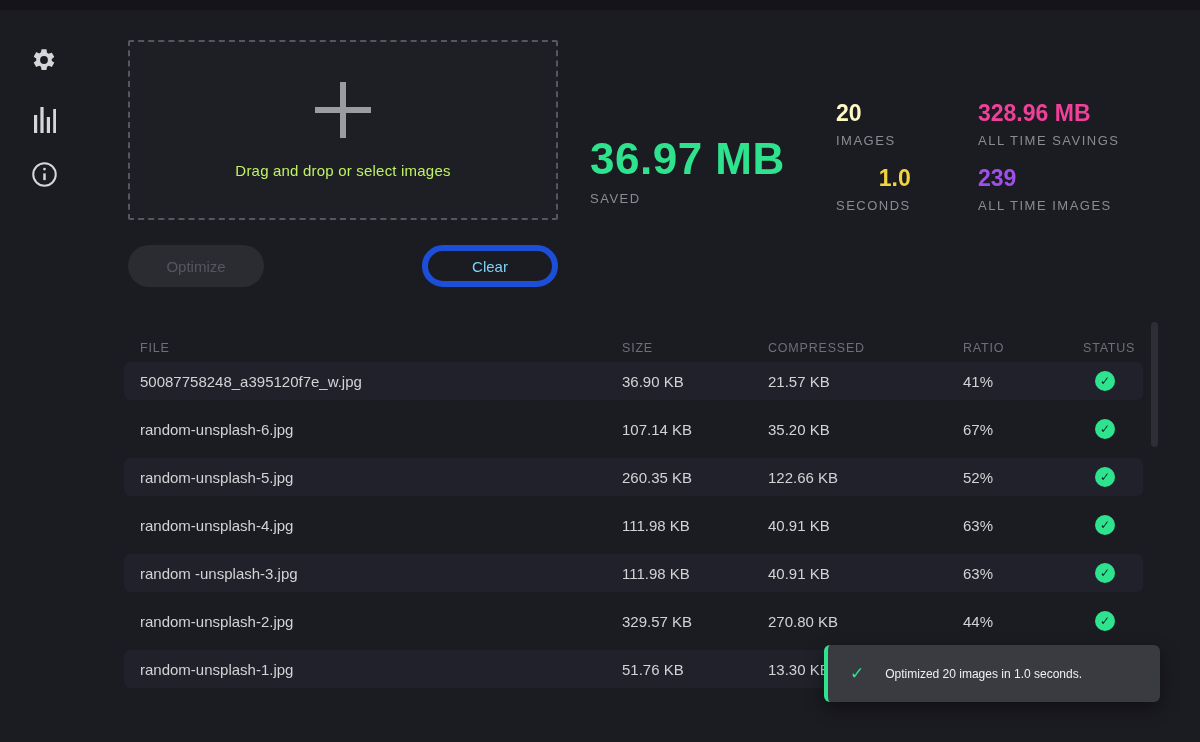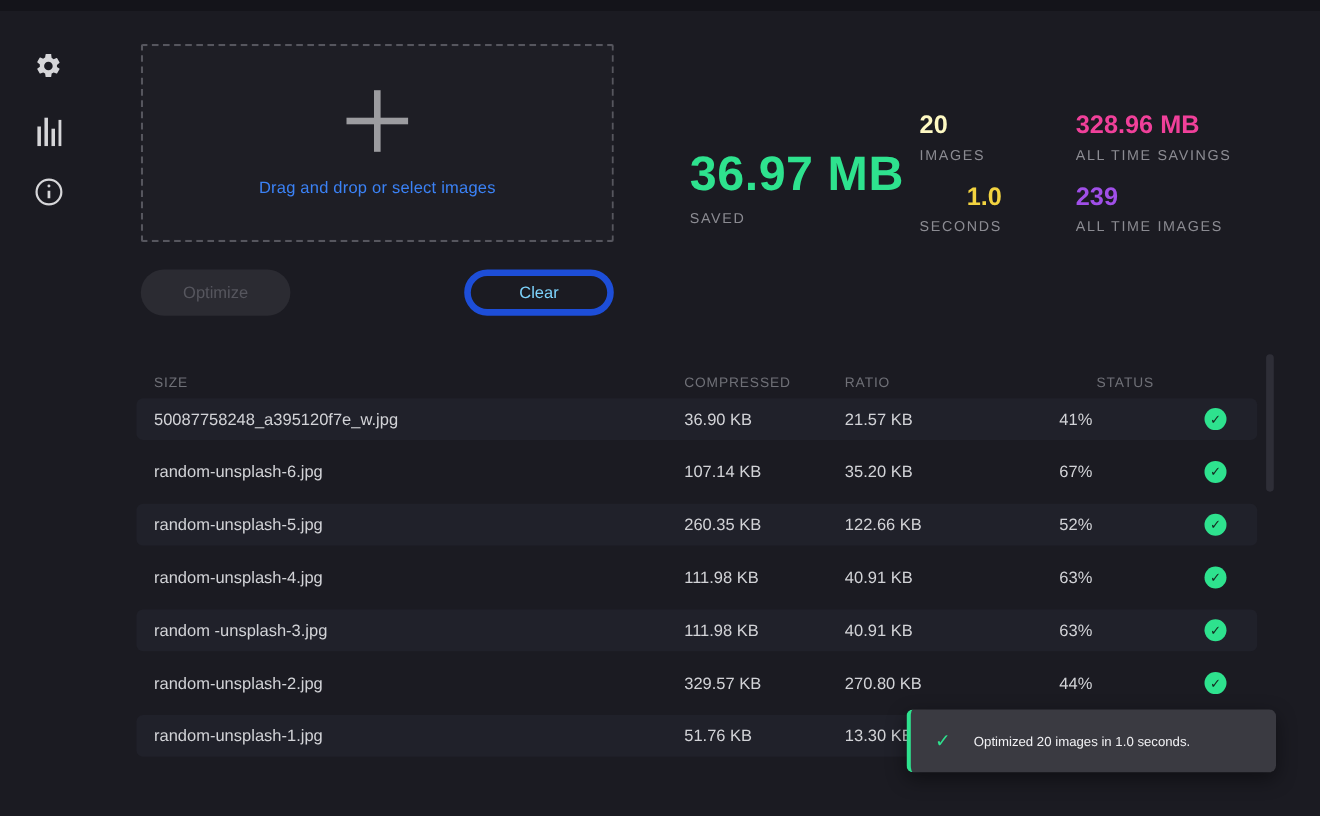--- a/index.html
+++ b/index.html
@@ -28,33 +28,33 @@
     background: rgba(255,255,255,0.015);
     display: flex; flex-direction: column; align-items: center; justify-content: center;
     gap: 24px; cursor: pointer;
   }
   .plus-icon { position: relative; width: 56px; height: 56px; }
   .plus-icon::before, .plus-icon::after {
     content: ""; position: absolute; background: #9c9ca0;
   }
   .plus-icon::before { left: 25px; top: 0; width: 6px; height: 56px; }
   .plus-icon::after { left: 0; top: 25px; width: 56px; height: 6px; }
-  .dropzone-label { font-size: 15px; color: #3b82f6; letter-spacing: 0.2px; }
+  .dropzone-label { font-size: 15px; color: #bef264; letter-spacing: 0.2px; }
 
   
   .btn {
     position: absolute; top: 245px; width: 136px; height: 42px;
     border-radius: 21px; font-size: 15px; cursor: pointer;
     font-family: inherit;
   }
   .btn-optimize { left: 128px; background: #2b2b32; border: none; color: #56565e; }
   .btn-clear { left: 422px; background: transparent; border: 6px solid #1d4ed8; color: #7dd3fc; }
 
   
-  .stat-saved { position: absolute; left: 627px; top: 134px; }
+  .stat-saved { position: absolute; left: 590px; top: 134px; }
   .stat-saved .big-value { font-size: 44px; font-weight: 700; line-height: 50px; letter-spacing: 0.5px; }
   .stat-label { font-size: 13px; color: #8b8b92; letter-spacing: 1.5px; margin-top: 7px; }
   .stat-col { position: absolute; top: 100px; }
   .stat-col-2 { left: 836px; }
   .stat-col-3 { left: 978px; }
   .stat-item { margin-bottom: 17px; }
   .stat-value { font-size: 23px; font-weight: 700; line-height: 26px; }
   .stat-item .stat-label { font-size: 13px; margin-top: 7px; }
 
   
@@ -157,20 +157,21 @@
       <div class="stat-label">ALL TIME SAVINGS</div>
     </div>
     <div class="stat-item">
       <div class="stat-value" style="color: rgb(160, 79, 232);">239</div>
       <div class="stat-label">ALL TIME IMAGES</div>
     </div>
   </div>
 
   <div class="table">
     <div class="t-header">
+      <span>FILE</span>
       <span>SIZE</span>
       <span>COMPRESSED</span>
       <span>RATIO</span>
       <span class="th-status">STATUS</span>
     </div>
     <div>
   <div class="row striped">
     <span>50087758248_a395120f7e_w.jpg</span>
     <span>36.90 KB</span>
     <span>21.57 KB</span>

